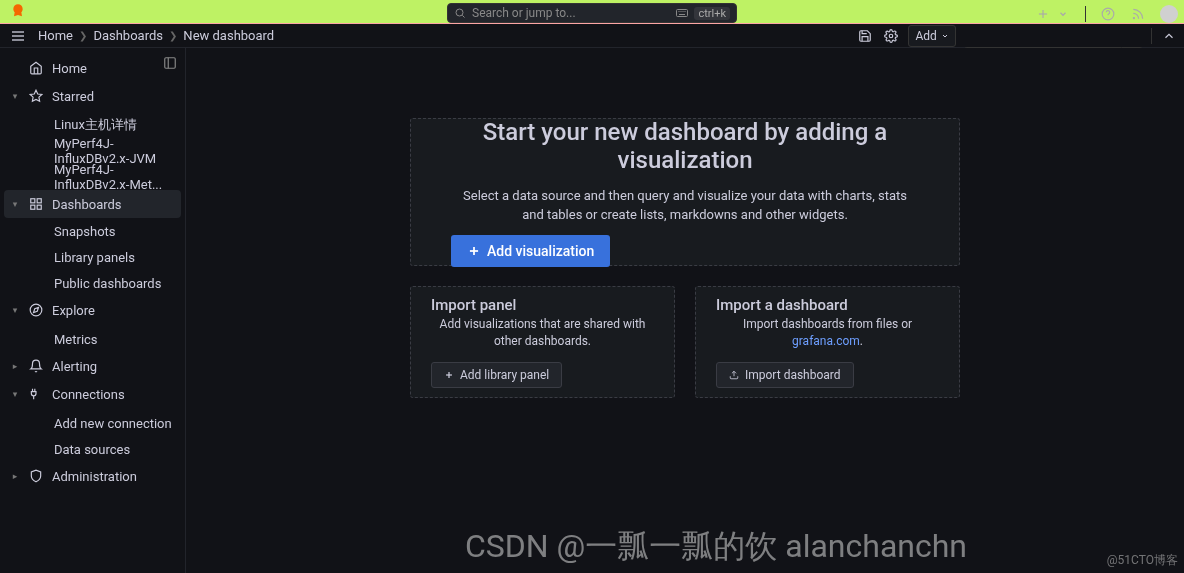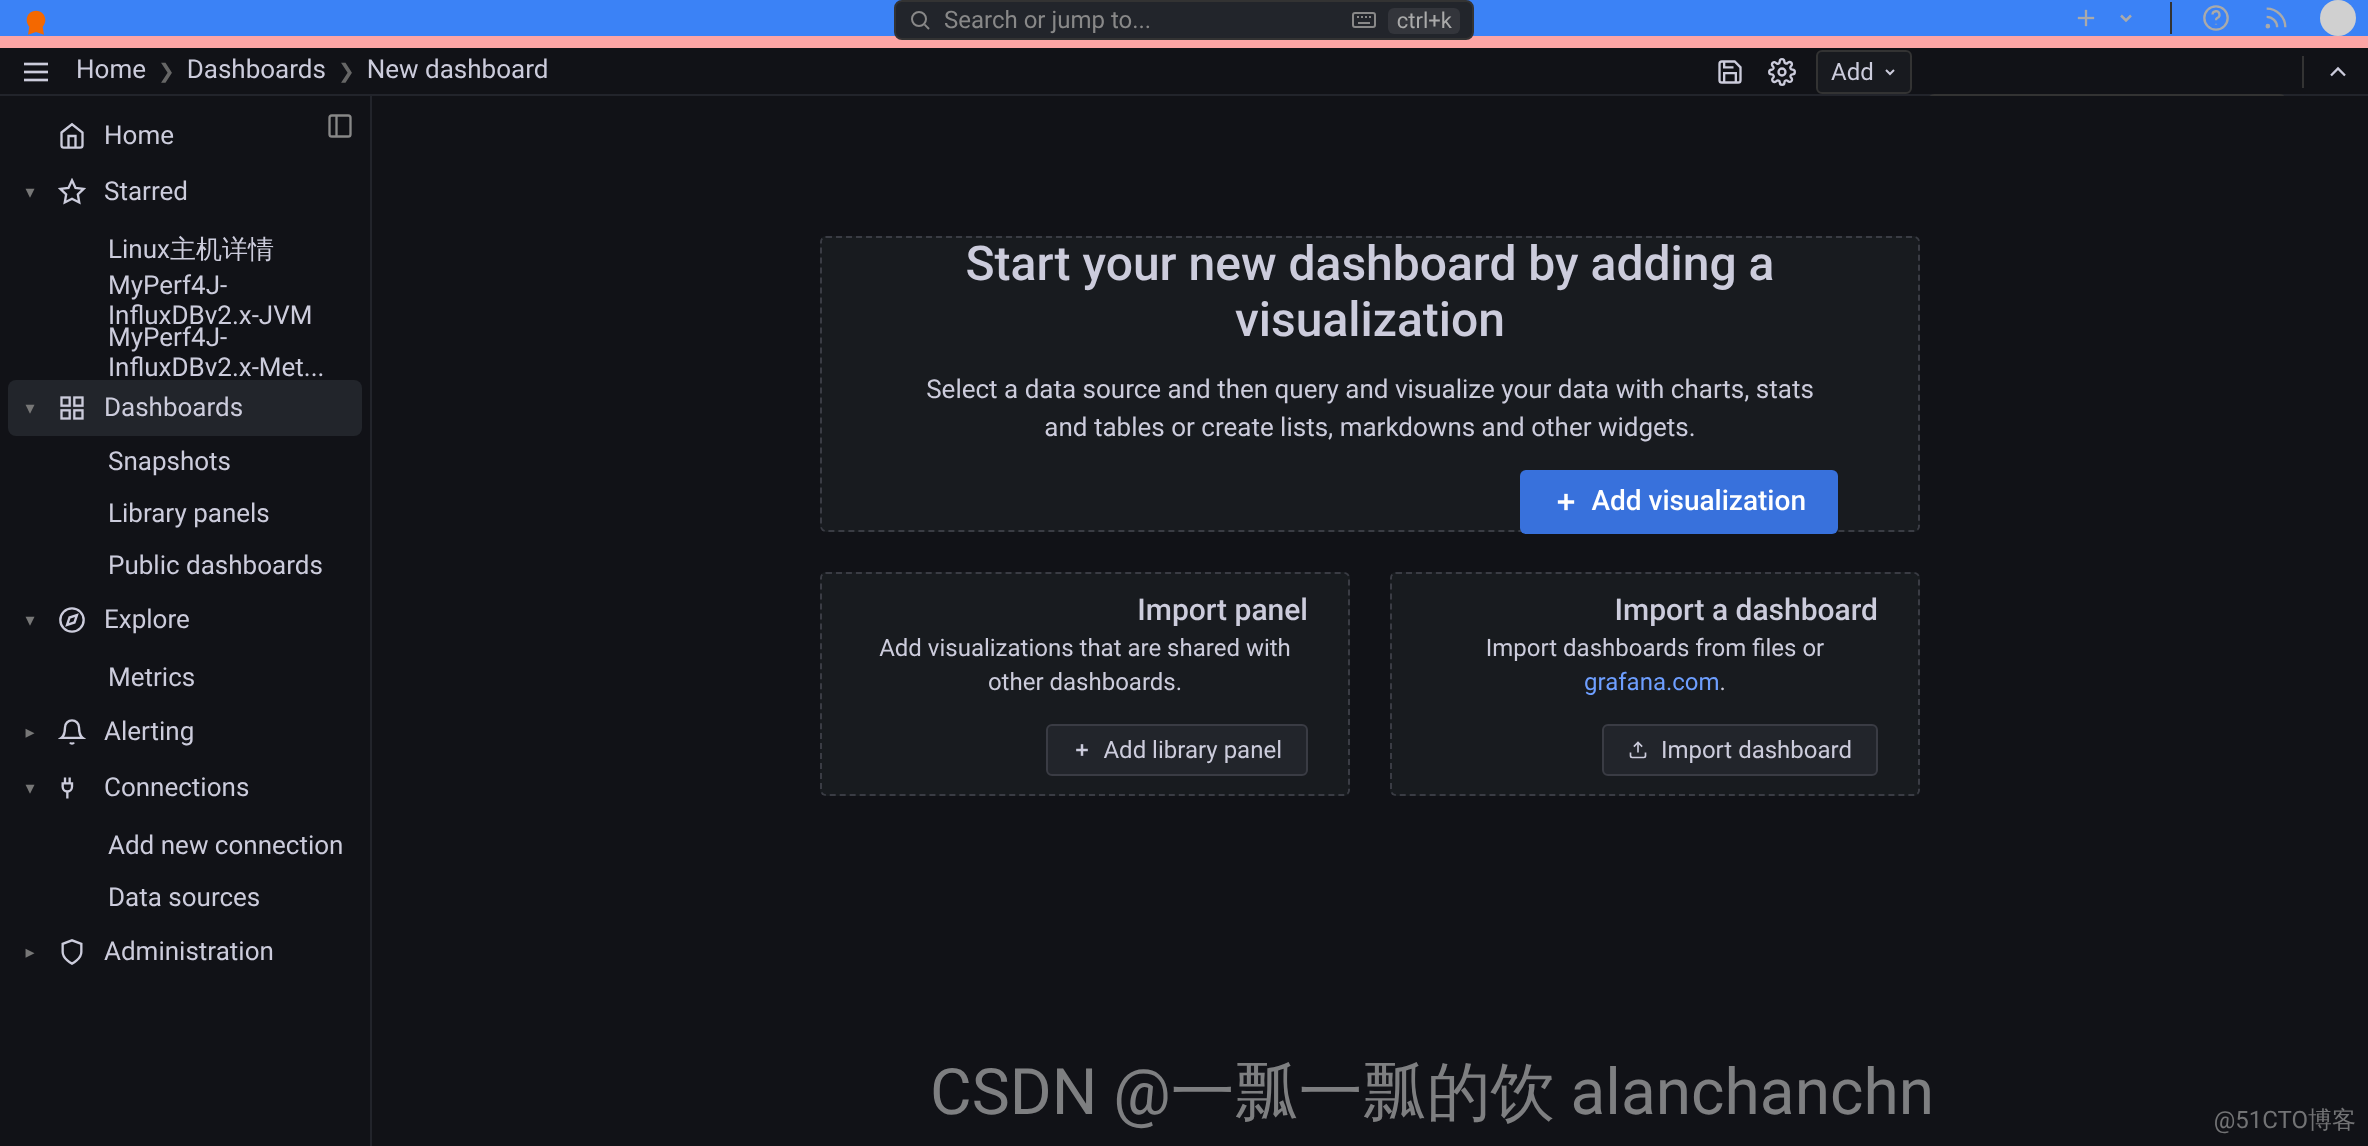--- a/index.html
+++ b/index.html
@@ -12,25 +12,25 @@
     background: #111217;
     color: #ccccdc;
     width: 1184px;
     height: 573px;
     overflow: hidden;
     font-size: 14px;
   }
   
   .topbar {
     display: flex;
-    align-items: flex-start;
+    align-items: flex-end;
     height: 24px;
     padding: 0 6px;
-    background: #3b82f6;
-    border-bottom: 6px solid #fca5a5;
+    background: #bef264;
+    border-bottom: 1px solid #fca5a5;
     gap: 4px;
   }
   .logo {
     width: 24px;
     height: 24px;
     display: flex;
     align-items: center;
     justify-content: center;
   }
   .search-box {
@@ -203,21 +203,21 @@
     flex-direction: column;
     align-items: center;
     padding-top: 70px;
   }
   .card {
     border: 1px dashed #3a3c44;
     border-radius: 3px;
     background: #181b1f;
     display: flex;
     flex-direction: column;
-    align-items: flex-end;
+    align-items: flex-start;
     justify-content: center;
     text-align: center;
   }
   .card.big {
     width: 550px;
     height: 148px;
     padding: 20px 40px;
   }
   .card-title {
     font-size: 24px;

